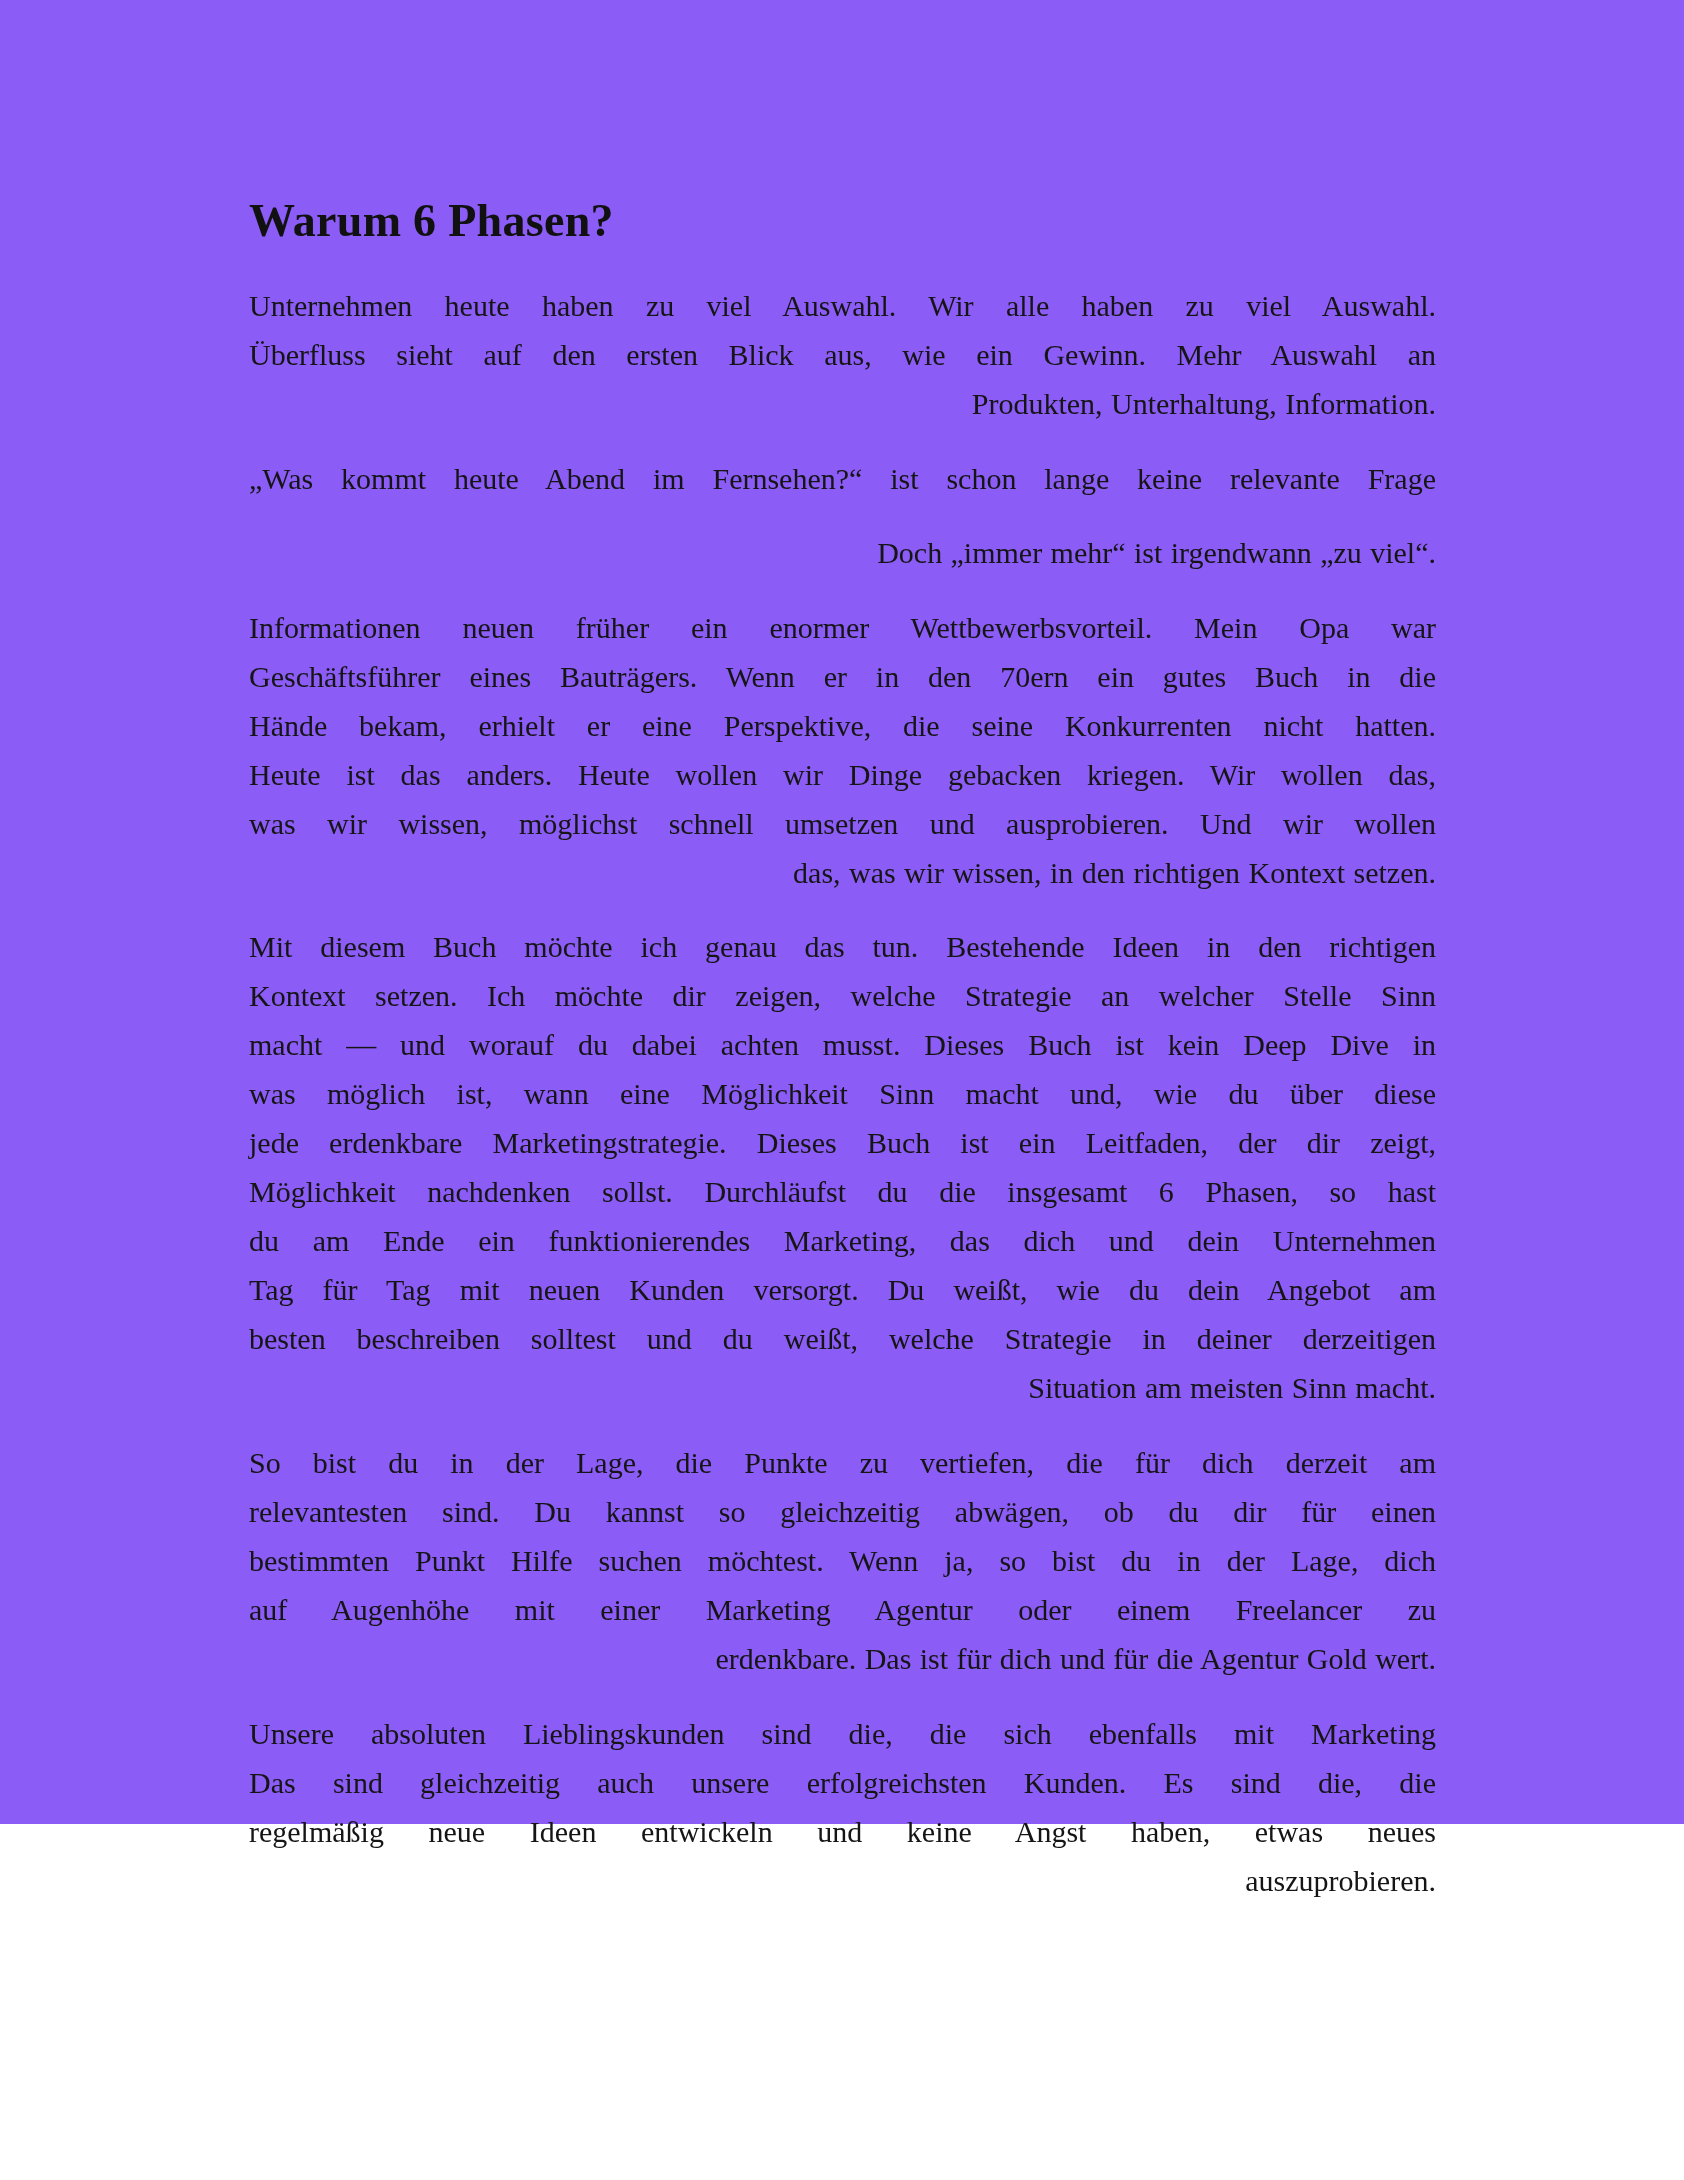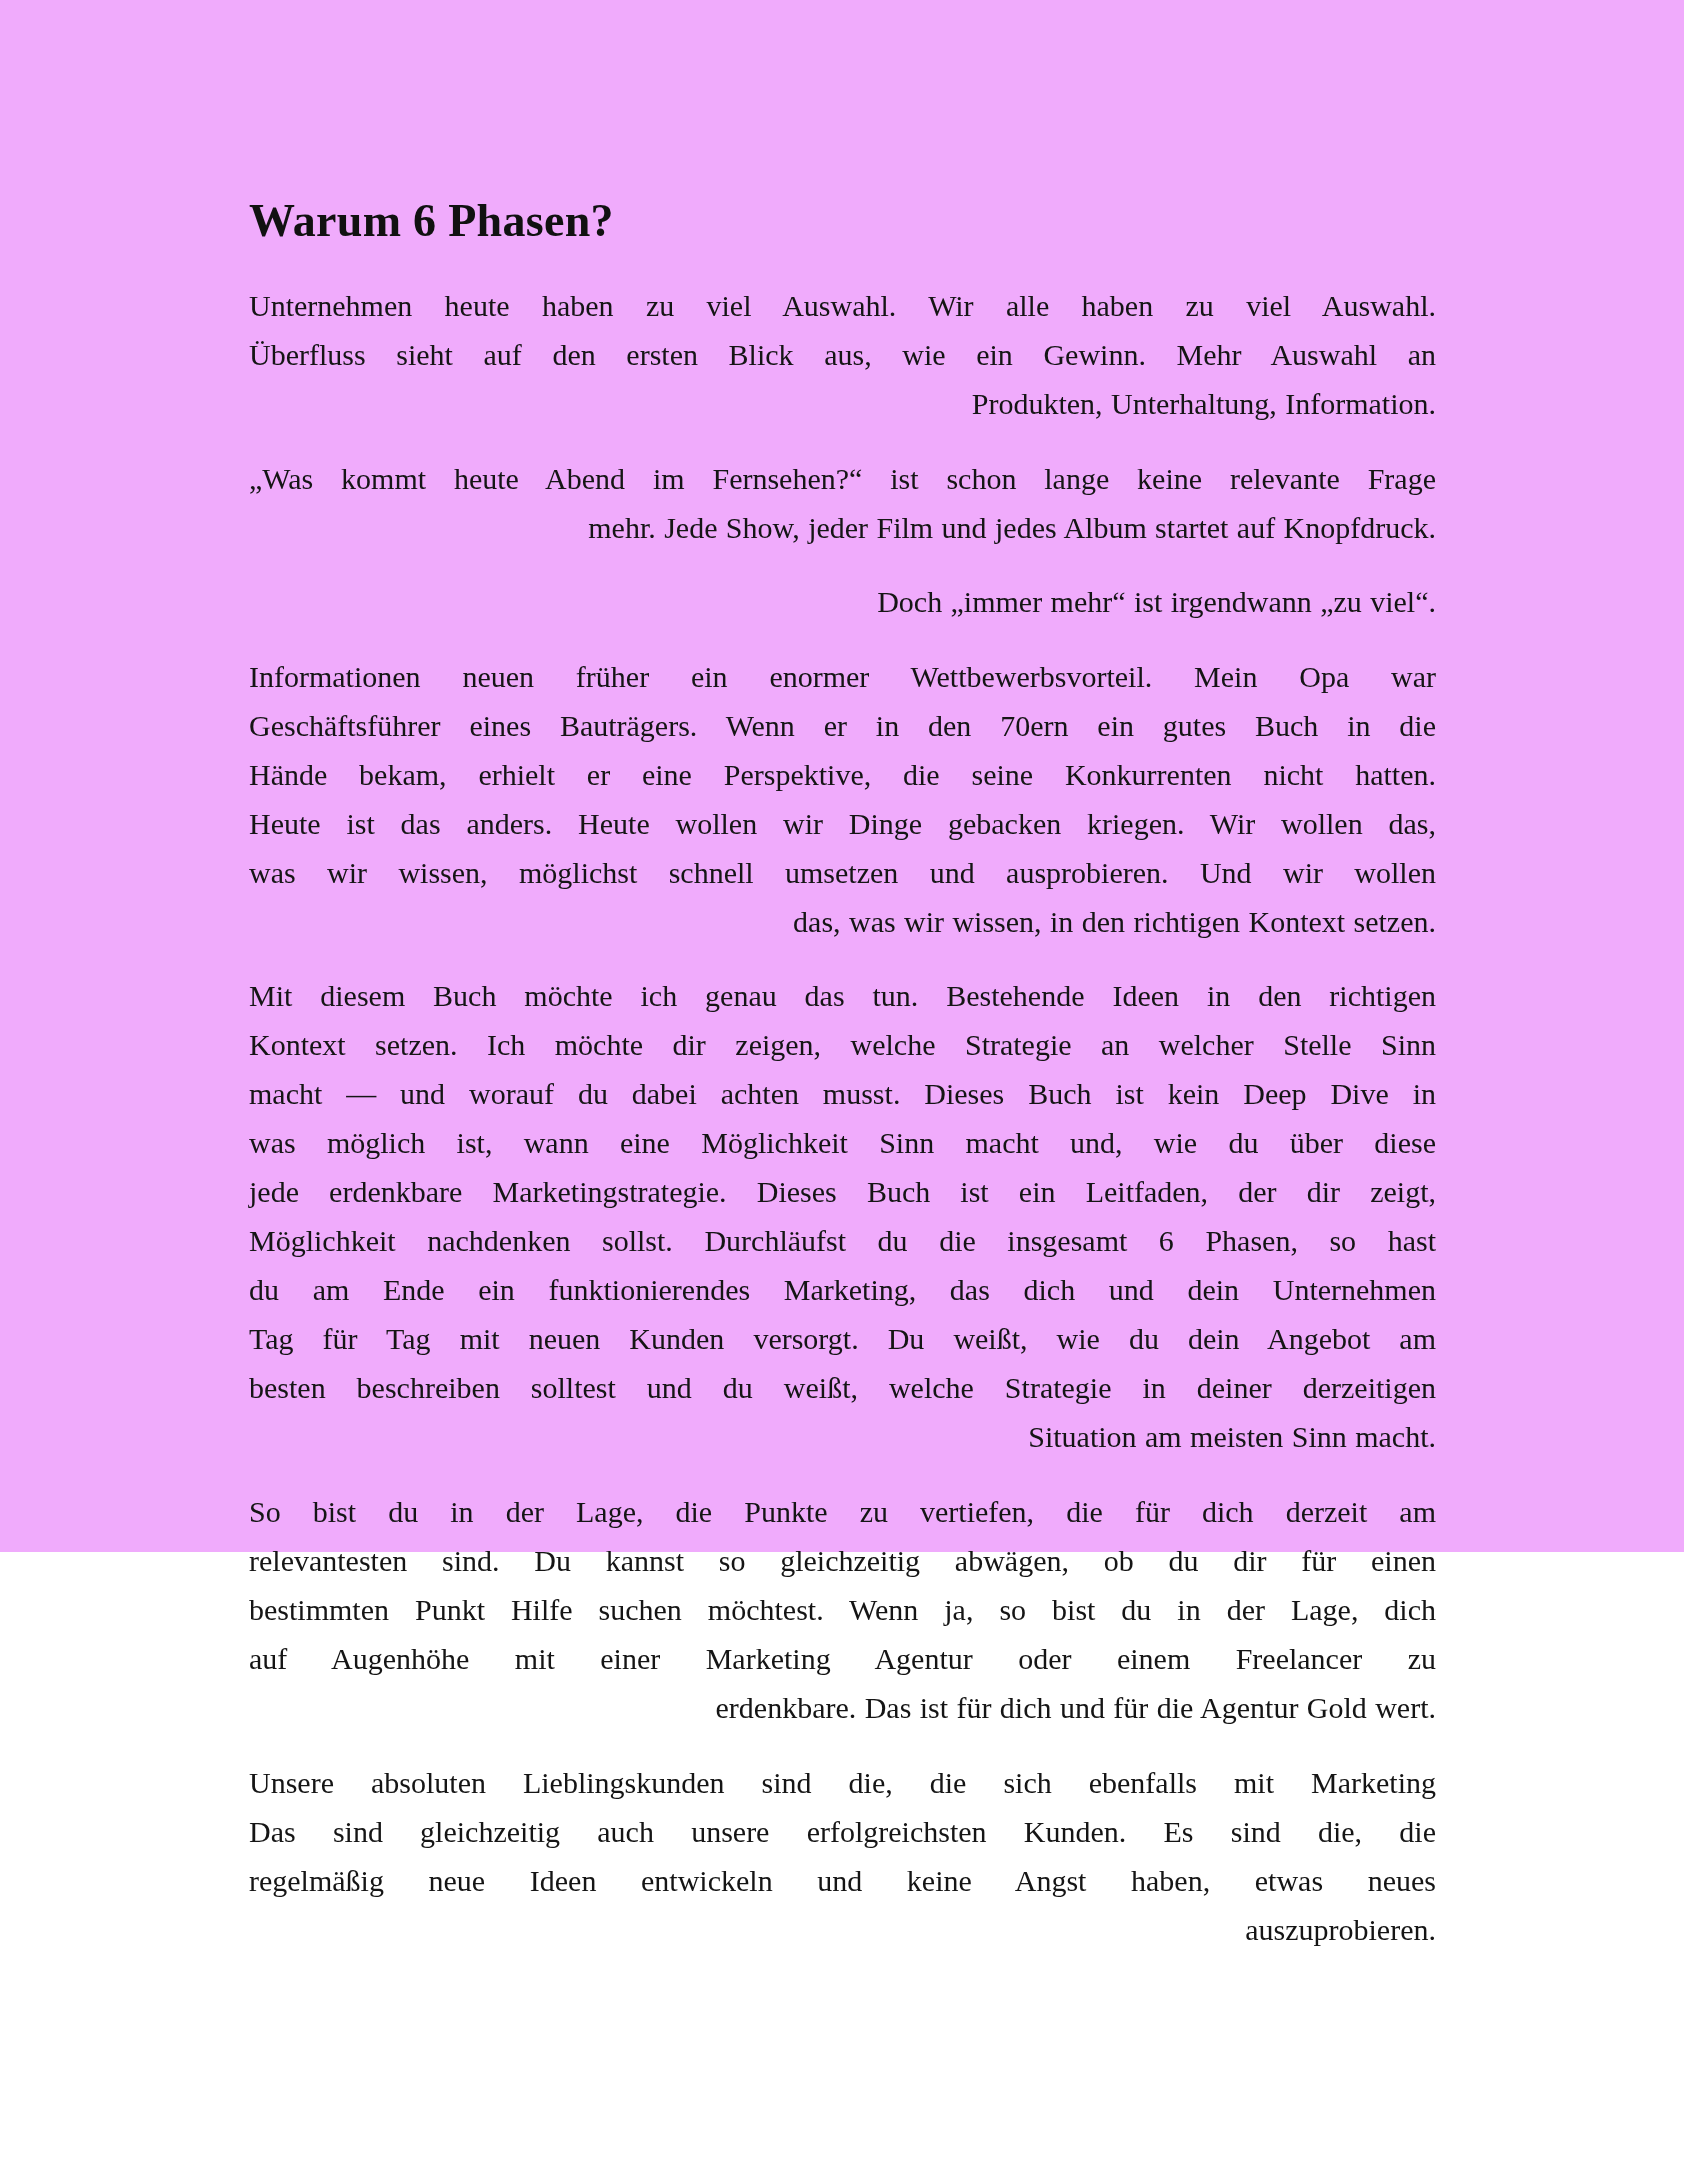--- a/index.html
+++ b/index.html
@@ -10,23 +10,23 @@
   body {
     width: 1685px;
     height: 2181px;
     position: relative;
     overflow: hidden;
     font-family: "Liberation Serif", "DejaVu Serif", serif;
   }
   .page {
     box-sizing: border-box;
     width: 1685px;
-    height: 1552px;
+    height: 1824px;
     padding: 194px 249px 0 249px;
-    background: #f0abfc;
+    background: #8b5cf6;
     color: #151515;
   }
   .title {
     font-family: "Liberation Serif", "DejaVu Serif", serif;
     font-weight: 700;
     font-size: 46px;
     line-height: 53px;
     margin: 0 0 34px 0;
     letter-spacing: 0.3px;
     color: #111111;
@@ -54,21 +54,20 @@
 <div class="page">
   <h1 class="title">Warum 6 Phasen?</h1>
   <div id="doc-body">
       <div class="paragraph">
         <div class="line justified">Unternehmen heute haben zu viel Auswahl. Wir alle haben zu viel Auswahl.</div>
         <div class="line justified">Überfluss sieht auf den ersten Blick aus, wie ein Gewinn. Mehr Auswahl an</div>
         <div class="line last">Produkten, Unterhaltung, Information.</div>
       </div>
       <div class="paragraph">
         <div class="line justified">„Was kommt heute Abend im Fernsehen?“ ist schon lange keine relevante Frage</div>
-        <div class="line last">mehr. Jede Show, jeder Film und jedes Album startet auf Knopfdruck.</div>
       </div>
       <div class="paragraph">
         <div class="line last">Doch „immer mehr“ ist irgendwann „zu viel“.</div>
       </div>
       <div class="paragraph">
         <div class="line justified">Informationen neuen früher ein enormer Wettbewerbsvorteil. Mein Opa war</div>
         <div class="line justified">Geschäftsführer eines Bauträgers. Wenn er in den 70ern ein gutes Buch in die</div>
         <div class="line justified">Hände bekam, erhielt er eine Perspektive, die seine Konkurrenten nicht hatten.</div>
         <div class="line justified">Heute ist das anders. Heute wollen wir Dinge gebacken kriegen. Wir wollen das,</div>
         <div class="line justified">was wir wissen, möglichst schnell umsetzen und ausprobieren. Und wir wollen</div>

